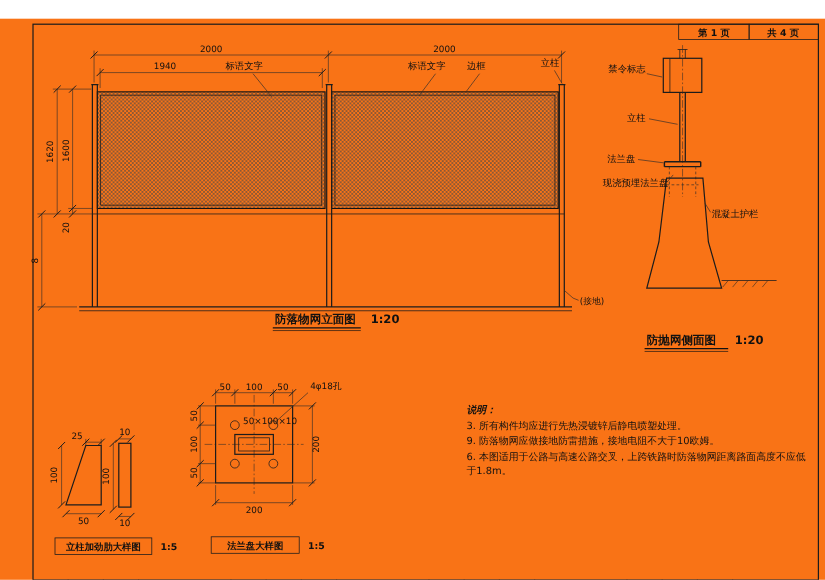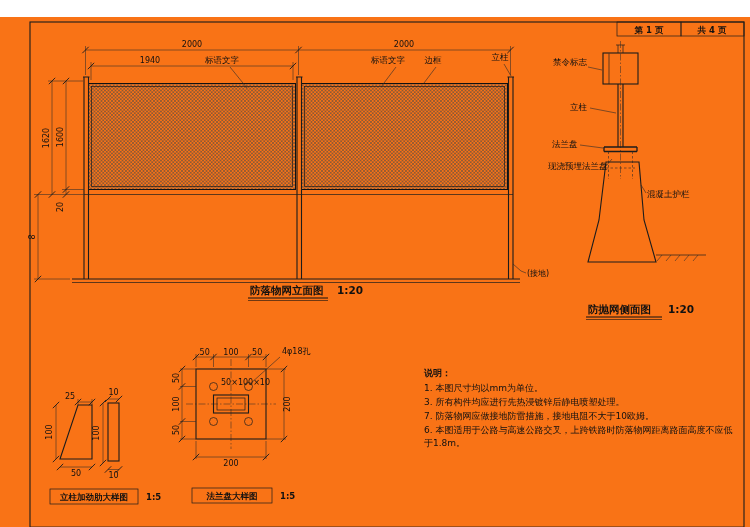--- a/index.html
+++ b/index.html
@@ -11,21 +11,21 @@
   .ldr{stroke:#2a2a2a;stroke-width:0.6;fill:none;}
   .dash{stroke:#2a2a2a;stroke-width:0.6;fill:none;stroke-dasharray:2.5 2;}
   .cl{stroke:#2a2a2a;stroke-width:0.5;fill:none;stroke-dasharray:7 2 1.5 2;}
   .tb{stroke:#1c1c1c;stroke-width:0.8;fill:none;}
   text{font-family:"DejaVu Sans",sans-serif;fill:#111;}
   .t8{font-size:8px;}
   .t9{font-size:8.5px;}
   .cap{font-size:10.5px;font-weight:bold;}
   .mid{text-anchor:middle;}
   #notes{position:absolute;left:424px;top:350px;width:316px;font-size:9px;line-height:1.45;color:#111;}
-  #notes .nt{font-weight:bold;margin-bottom:2px;}
+  #notes .nt{font-weight:bold;margin-bottom:2px;font-style:italic;}
   #notes .ni{margin-bottom:1px;}
   #pgboxes text{font-weight:bold;}
 </style>
 </head>
 <body>
 
 <div id="sheet">
 <svg width="750" height="527" viewBox="0 0 750 527">
   <defs>
     <pattern id="mesh" width="3.5" height="3.5" patternUnits="userSpaceOnUse">
@@ -251,18 +251,17 @@
   </g>
 
   <g class="tb">
     <path d="M30,510 L744,510"></path>
     <path d="M62,510 L62,524 M94,510 L94,524 M126,510 L126,524 M210,510 L210,524 M242,510 L242,524 M274,510 L274,524 M306,510 L306,524 M390,510 L390,524 M422,510 L422,524 M454,510 L454,524 M486,510 L486,524 M570,510 L570,524 M602,510 L602,524 M634,510 L634,524 M666,510 L666,524"></path>
   </g>
 </svg>
 
 <div id="notes">
   <div class="nt">说明：</div>
-  <div class="ni">1. 本图尺寸均以mm为单位。</div>
   <div class="ni">3. 所有构件均应进行先热浸镀锌后静电喷塑处理。</div>
-  <div class="ni">7. 防落物网应做接地防雷措施，接地电阻不大于10欧姆。</div>
+  <div class="ni">9. 防落物网应做接地防雷措施，接地电阻不大于10欧姆。</div>
   <div class="ni">6. 本图适用于公路与高速公路交叉，上跨铁路时防落物网距离路面高度不应低于1.8m。</div>
 </div>
 </div>
 
 </body></html>

